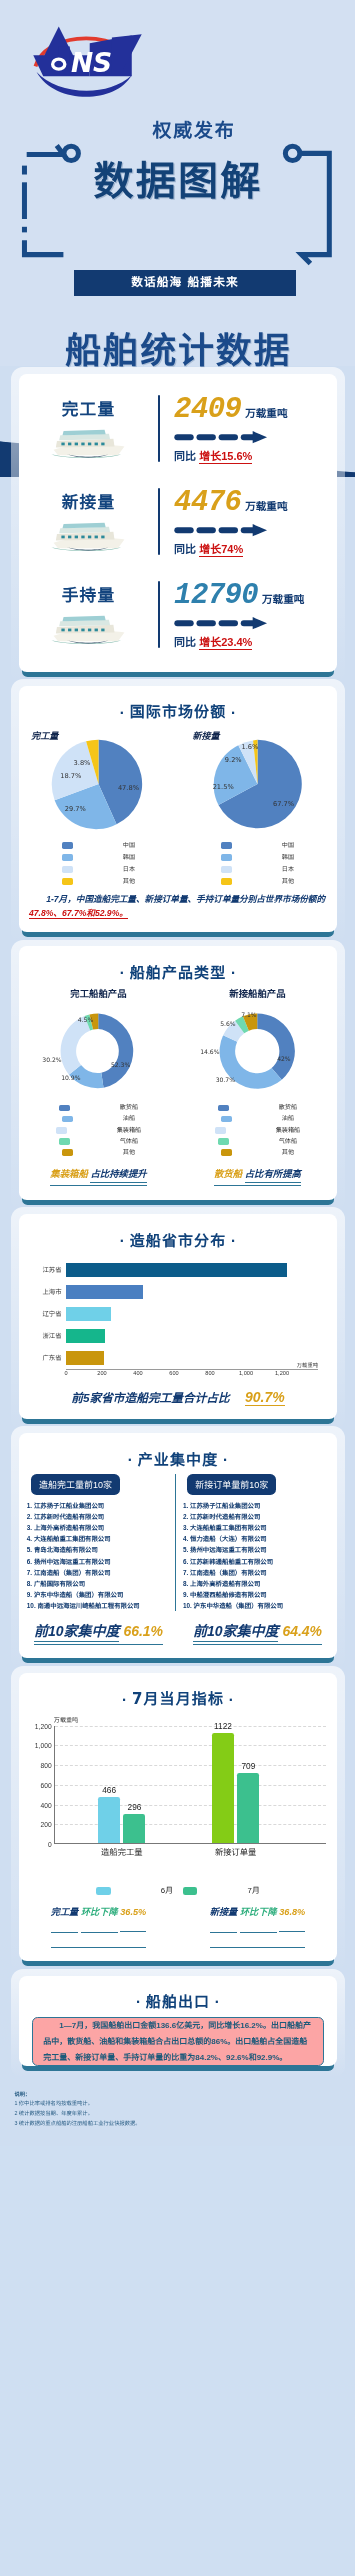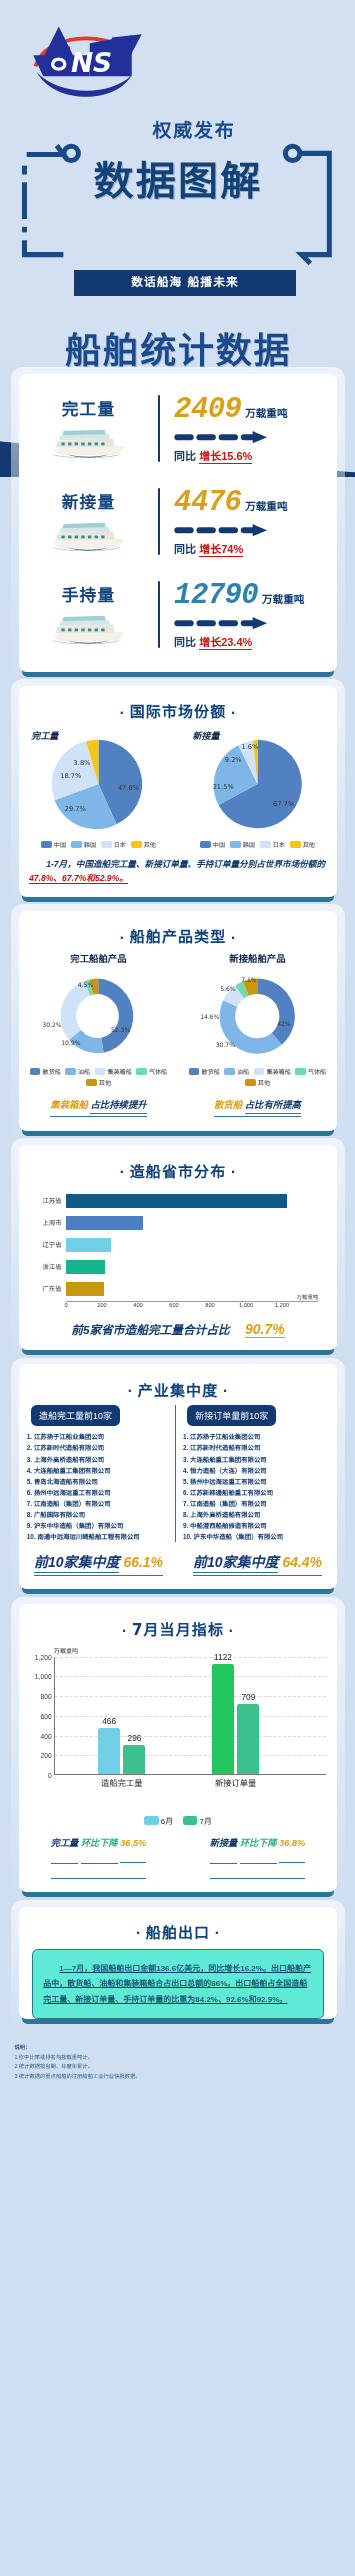--- a/index.html
+++ b/index.html
@@ -116,21 +116,21 @@
   .piecol{flex:1;text-align:center;position:relative;}
   .pie-name{
     font-size:9px;font-weight:bold;font-style:italic;color:#11264d;
     position:absolute;left:12.2px;top:2.2px;
   }
   .pie-name.r{left:14.4px;}
   .legend{
     display:flex;justify-content:center;flex-wrap:wrap;gap:2.8px 5px;
     padding:3.3px 5.6px 0 5.6px;
   }
-  .lg{display:flex;align-items:center;font-size:6.1px;color:#333;}
+  .lg{display:flex;align-items:flex-end;font-size:6.1px;color:#333;gap:48px;}
   .lg i{width:10.6px;height:6.7px;border-radius:1.7px;display:inline-block;margin-right:2.2px;}
   .note{
     padding:7.8px 10px 11px 10px;font-size:8.6px;font-weight:bold;font-style:italic;
     color:#123a71;line-height:1.6;text-indent:2em;
   }
   .note .hl{color:#cc1111;border-bottom:1.1px solid #cc1111;font-style:italic;}
 
   
   .donut-head{display:flex;padding:1.1px 0 0 0;}
   .donut-head div{flex:1;text-align:center;font-size:9.4px;font-weight:bold;color:#11264d;}
@@ -193,21 +193,21 @@
   .jlegend .lg i{width:14.4px;height:8.3px;border-radius:2.2px;}
   .jfoot{display:flex;padding:9px 0 13.3px 0;}
   .jfoot div{flex:1;text-align:center;font-size:9.2px;font-weight:bold;font-style:italic;color:#123a71;}
   .jfoot .g{color:#2fae7e;}
   .jfoot .y{color:#d9a01a;}
   .jfoot span{border-bottom:1.7px solid #2d7596;padding-bottom:14px;display:inline-block;}
 
   
   .exp-box{
     margin:3.3px 13.3px 14.4px 13.3px;border:1.7px solid #2d7596;border-radius:5.6px;
-    background:#5eead4;padding:11px 10px;text-decoration:underline;
+    background:#fca5a5;padding:0 10px;
   }
   .exp-text{
     font-size:8px;line-height:1.95;color:#1d5a7a;font-weight:bold;text-indent:2em;
   }
 
   
   .footer{
     padding:9px 14.4px 16.7px 14.4px;font-size:5.3px;line-height:1.85;color:#2b5f86;
   }
   .footer .ft-title{font-weight:bold;}
@@ -740,21 +740,21 @@
               <div class="jbar" style="height:46px;background:#6fd0e8;">
                 <em>466</em>
               </div>
               <div class="jbar" style="height:29px;background:#3cc08e;">
                 <em>296</em>
               </div>
               <div class="jxlab">造船完工量</div>
             </div>
 
             <div class="jgroup" style="left:58%;">
-              <div class="jbar" style="height:110px;background:#22c55e;text-align:right;">
+              <div class="jbar" style="height:110px;background:#84cc16;text-align:right;">
                 <em>1122</em>
               </div>
               <div class="jbar" style="height:70px;background:#3cc08e;">
                 <em>709</em>
               </div>
               <div class="jxlab">新接订单量</div>
             </div>
           </div>
         </div>
         <div class="jlegend">

